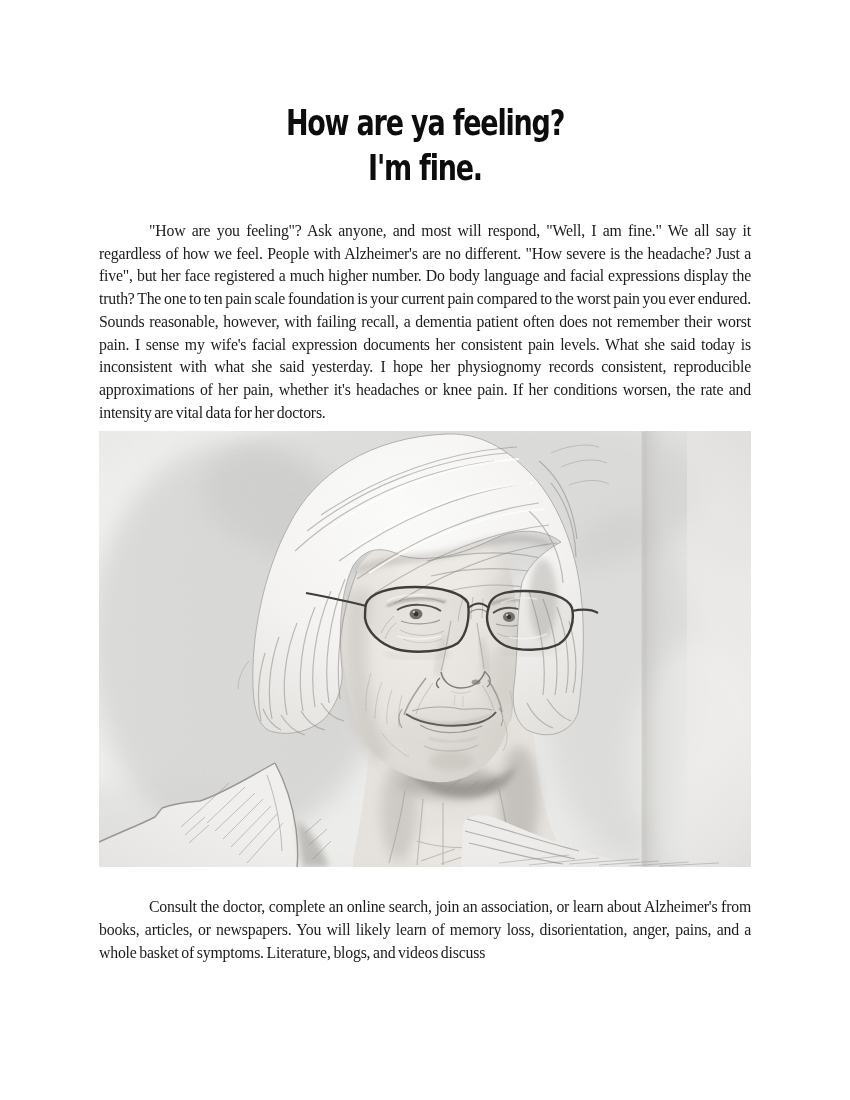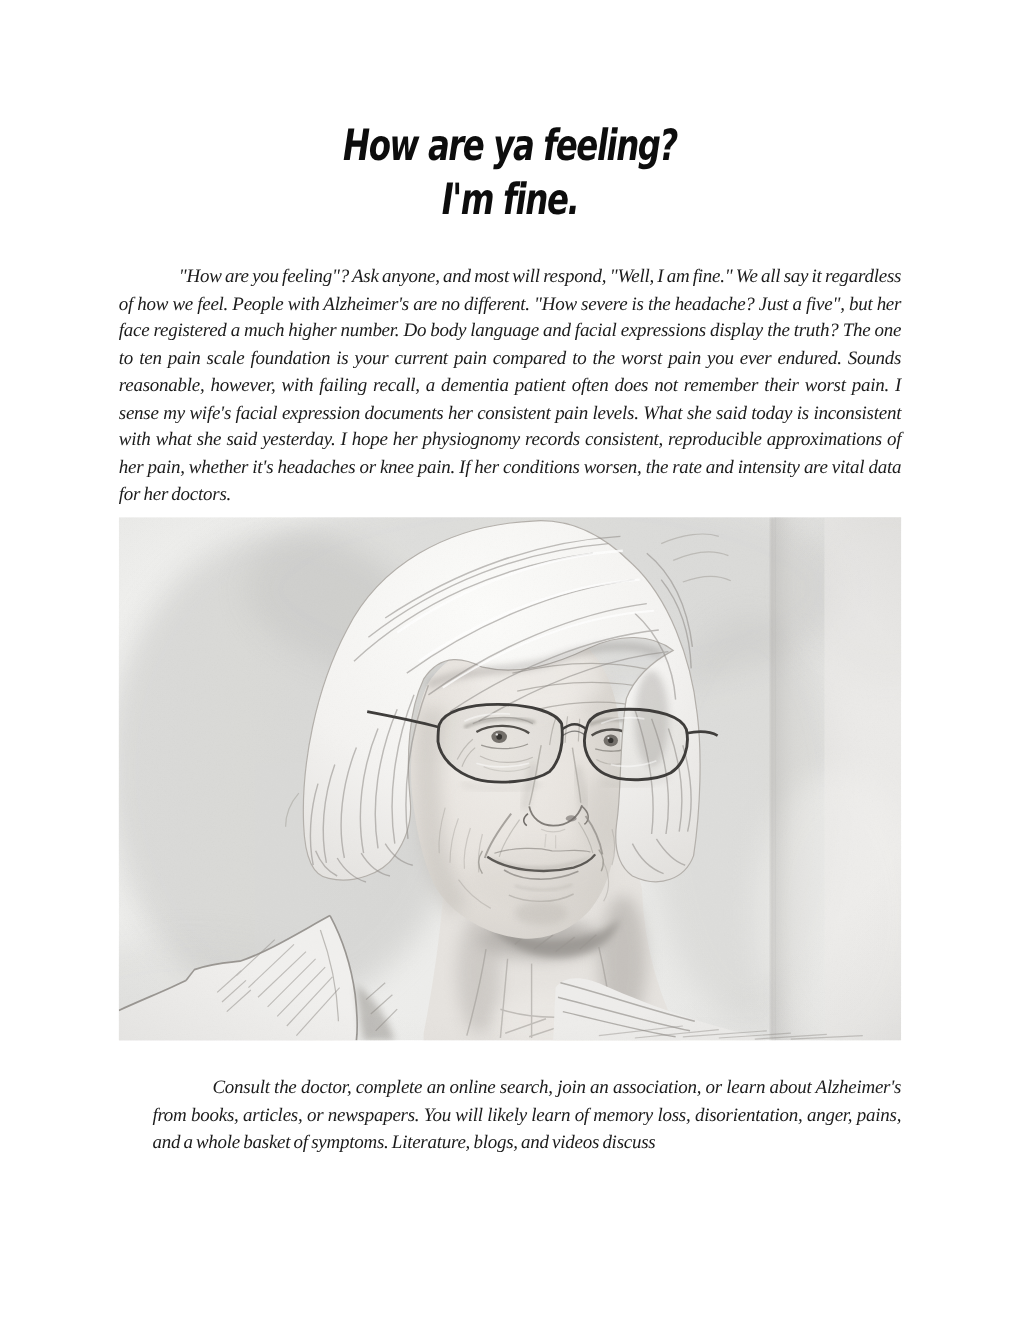--- a/index.html
+++ b/index.html
@@ -1,20 +1,19 @@
 <!DOCTYPE html>
 <html><head>
 <meta charset="utf-8">
 <style>
   * { margin:0; padding:0; box-sizing:border-box; }
   html,body { width:850px; height:1100px; background:#ffffff; overflow:hidden; }
   .page {
     width:652px; margin:0 auto; color:#1c1c1c;
     font-family:"Liberation Serif", serif;
-    font-style:italic;
   }
   .doc-title {
     margin-top:100px;
     text-align:center;
     font-family:"DejaVu Sans", sans-serif;
     font-weight:700;
     font-size:27px;
     line-height:34px;
     letter-spacing:-1.2px;
     color:#0d0d0d;
@@ -25,21 +24,21 @@
   .body-par {
     font-size:15.8px;
     line-height:22.7px;
     text-align:justify;
     text-indent:50px;
     letter-spacing:-0.2px;
     word-spacing:-1px;
     color:#1b1b1b;
   }
   .p1 { margin-top:52px; }
-  .p2 { margin-top:29px;margin-left:28px; }
+  .p2 { margin-top:29px; }
   figure.portrait { margin:7px 0 0 0; width:652px; height:436px; }
   figure.portrait svg { display:block; }
 </style>
 </head>
 <body>
 
 <div class="page">
 
   <h1 class="doc-title">
     <span class="t-line">How are ya feeling?</span>

